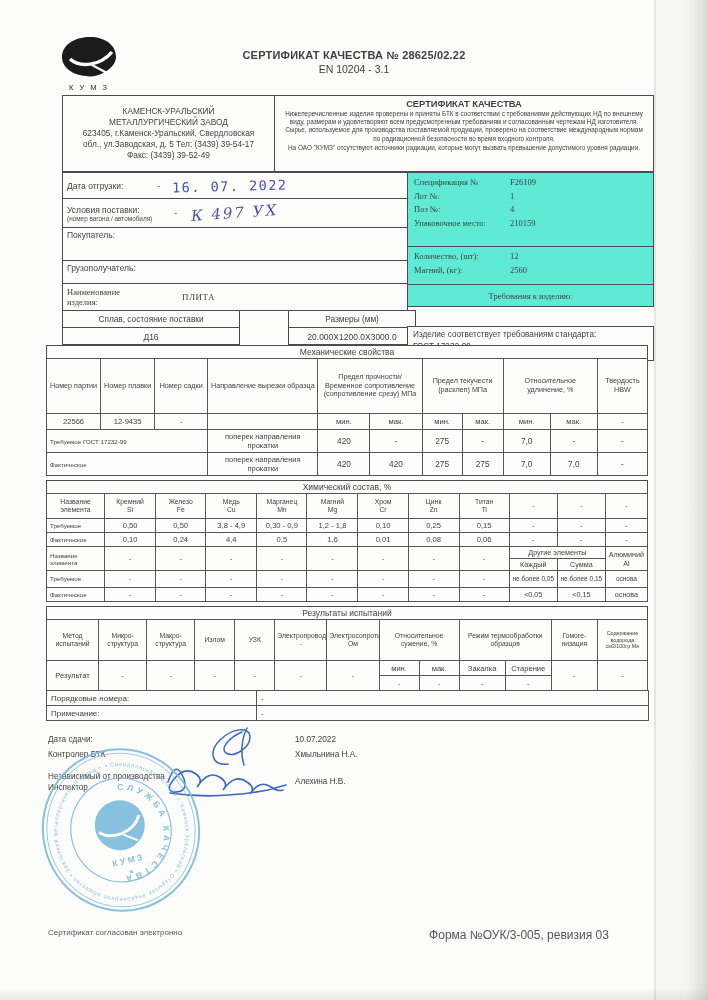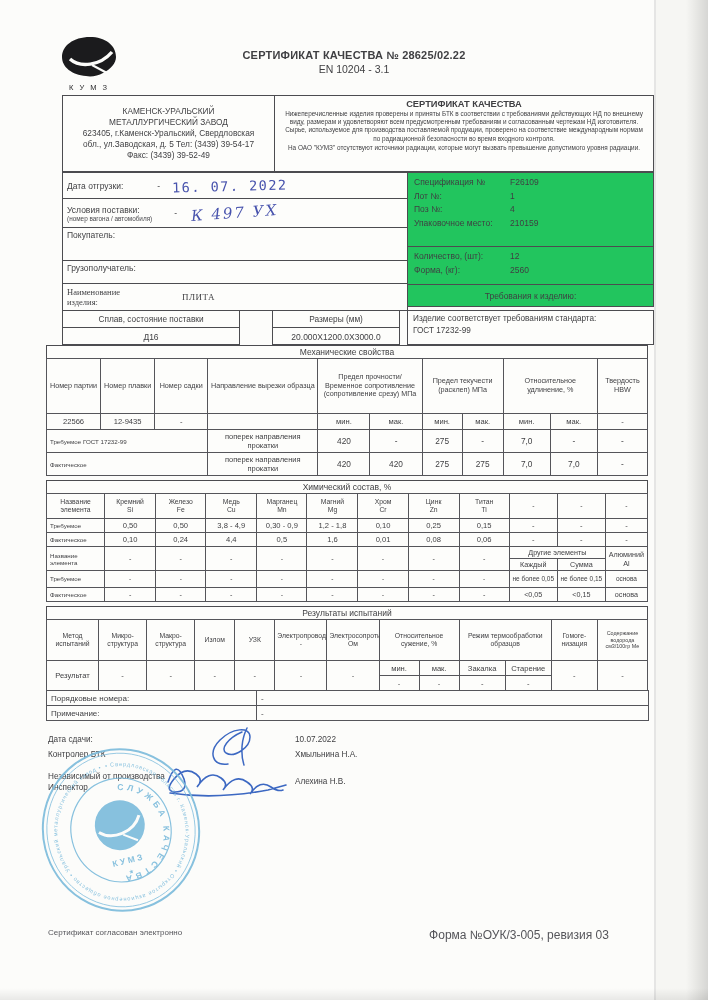--- a/index.html
+++ b/index.html
@@ -21,29 +21,29 @@
   .cert-body{font-size:6.4px;line-height:1.28;margin-top:1px;}
 
   .fbox{position:absolute;left:62px;width:346px;border:1.2px solid #4c4c50;box-sizing:border-box;font-size:8.5px;padding:2px 4px;background:#fdfdfb;}
   .frow{display:flex;align-items:center;height:100%;}
   .sub-label{font-size:6.4px;color:#4a4a4e;}
   .dash{margin-left:34px;}
   .hand-date{margin-left:12px;color:#4853ad;font-family:"DejaVu Sans Mono",monospace;font-size:13.5px;letter-spacing:1.5px;transform:rotate(-1.5deg);}
   .hand-text{margin-left:14px;color:#4853ad;font-family:"DejaVu Serif",serif;font-style:italic;font-size:15px;letter-spacing:2px;transform:rotate(-4deg);}
   .product-value{margin-left:62px;font-size:9px;letter-spacing:.5px;}
 
-  .sbox{position:absolute;left:407px;width:247px;border:1.2px solid #4c4c50;box-sizing:border-box;font-size:8.5px;padding:3px 6px;background:#22c55e;}
+  .sbox{position:absolute;left:407px;width:247px;border:1.2px solid #4c4c50;box-sizing:border-box;font-size:8.5px;padding:3px 6px;background:#5eead4;font-family:Liberation Serif, serif;}
   .srow{display:flex;line-height:13.5px;}
   .slab{display:inline-block;width:96px;}
   .sbox-center{display:flex;align-items:center;justify-content:center;padding:0;}
 
   .acell{position:absolute;top:310px;height:35px;border:1.2px solid #4c4c50;box-sizing:border-box;background:#fdfdfb;}
   .ahead{height:16px;border-bottom:1px solid #4c4c50;display:flex;align-items:center;justify-content:center;font-size:8.3px;}
   .aval{height:17px;display:flex;align-items:center;justify-content:center;font-size:8.5px;}
-  .abox{position:absolute;top:310px;left:407px;width:247px;height:35px;border:1.2px solid #4c4c50;box-sizing:border-box;padding:2px 5px;font-size:8.2px;line-height:1.5;background:#fdfdfb;}
+  .abox{position:absolute;top:326px;left:407px;width:247px;height:35px;border:1.2px solid #4c4c50;box-sizing:border-box;padding:2px 5px;font-size:8.2px;line-height:1.5;background:#fdfdfb;}
 
   .sec-title{position:absolute;left:46px;width:602px;height:14px;border:1.2px solid #4c4c50;box-sizing:border-box;display:flex;align-items:center;justify-content:center;font-size:8.5px;background:#fdfdfb;}
 
   table.tbl{position:absolute;border-collapse:collapse;table-layout:fixed;background:#fdfdfb;}
   .tbl th,.tbl td{border:1px solid #55555a;padding:0 2px;text-align:center;vertical-align:middle;font-weight:normal;overflow:hidden;color:#3f3f42;}
   .tbl th{font-size:7.2px;line-height:1.2;}
   .tbl td{font-size:8.3px;}
   .rowname{font-size:6.2px !important;text-align:left !important;padding-left:3px !important;}
   .dircell{font-size:7.5px !important;line-height:1.25;}
   .mech .hrow th{height:54px;}
@@ -151,33 +151,33 @@
       <span class="slab">Упаковочное место:</span>
       <span>210159</span>
     </div>
   </div>
   <div class="sbox" style="top:246px;height:39px;">
     <div class="srow">
       <span class="slab">Количество, (шт):</span>
       <span>12</span>
     </div>
     <div class="srow">
-      <span class="slab">Форма, (кг):</span>
+      <span class="slab">Магний, (кг):</span>
       <span>2560</span>
     </div>
   </div>
   <div class="sbox sbox-center" style="top:284px;height:23px;">
     <span>Требования к изделию:</span>
   </div>
 
   <div class="acell" style="left:62px;width:178px;">
     <div class="ahead">Сплав, состояние поставки</div>
     <div class="aval">Д16</div>
   </div>
-  <div class="acell" style="left:272px;width:128px;">
+  <div class="acell" style="left:288px;width:128px;">
     <div class="ahead">Размеры (мм)</div>
     <div class="aval">20.000Х1200.0Х3000.0</div>
   </div>
   <div class="abox">
     <div>Изделие соответствует требованиям стандарта:</div>
     <div>ГОСТ 17232-99</div>
   </div>
 
   <div class="sec-title" style="top:345px;">Механические свойства</div>
   <table class="tbl mech" style="left:46px;top:358px;width:602px;">

